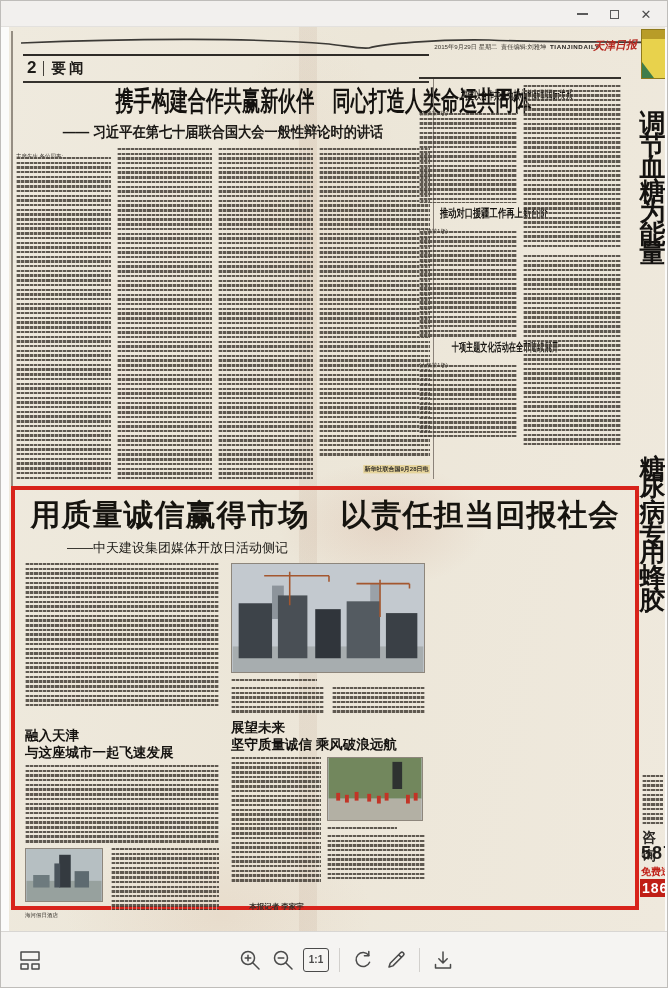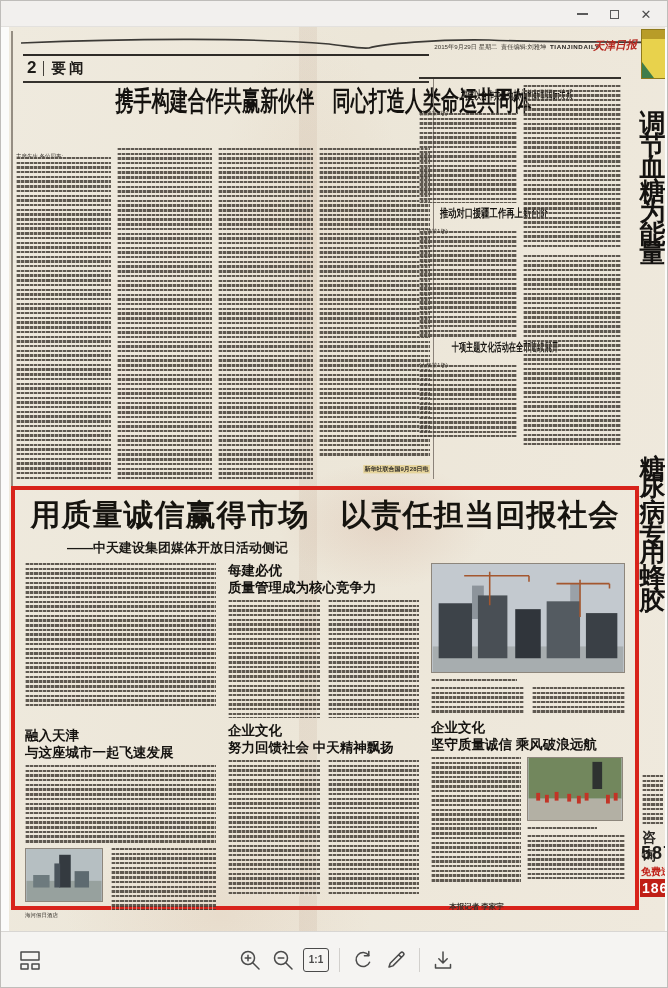--- a/index.html
+++ b/index.html
@@ -79,21 +79,21 @@
   .sb-col { width:98px; display:flex; flex-direction:column; overflow:visible; }
   .sbh { text-align:center; white-space:nowrap; font-weight:bold; font-size:11.5px; color:#14120f; margin:3px 0 2px; }
   .sbh span { display:inline-block; transform-origin:center top; }
   .sbh.s1 span { transform:scaleX(.57); } .sbh.s2 span { transform:scaleX(.72); } .sbh.s3 span { transform:scaleX(.62); }
   .cont { height:8px; }
 
   
   .feature { left:2px; top:459px; width:628px; height:424px; border:4px solid #d8231b;
              padding:5px 8px 8px; display:flex; flex-direction:column; }
   .f-head { text-align:center; font-size:30px; font-weight:bold; color:#16140f; letter-spacing:1px; white-space:nowrap; }
-  .f-dek { margin:3px 0 6px 44px; font-size:13px; font-weight:bold; color:#1c1a16; }
+  .f-dek { margin:3px 0 6px 44px; font-size:13px; font-weight:normal; color:#1c1a16; }
   .f-grid { flex:1; display:flex; gap:12px; padding:0 2px; }
   .fg { width:194px; display:flex; flex-direction:column; }
   .fh { font-size:13.5px; font-weight:bold; line-height:1.25; color:#14120f; }
   .cols2 { display:flex; gap:8px; } .cols2 .nt { flex:1; }
   .frow { display:flex; gap:6px; }
   .cap { margin-top:1px; height:8px; }
   .capstrip { height:5px; margin-top:2px; }
   .photo { border:1px solid #8d867c; background:#c3c9cf; }
   .byline { margin-top:auto; text-align:left; }
   .byline .tinytext { font-weight:bold; transform:scale(.75); transform-origin:right top; }
@@ -163,20 +163,23 @@
           <span class="pageno">2</span>
           <span class="pagesep"></span>
           <span class="section">要闻</span>
         </div>
         <div class="rule2"></div>
       </div>
 
       <div class="abs lead-headline">
         <span>携手构建合作共赢新伙伴　同心打造人类命运共同体</span>
       </div>
+      <div class="abs lead-dek">
+        <span>—— 习近平在第七十届联合国大会一般性辩论时的讲话</span>
+      </div>
 
       <div class="abs bodycols">
         <div class="col">
           <div class="opening"><span class="tinytext">主席先生,各位同事:</span></div>
           <div class="nt"></div>
         </div>
         <div class="col">
             <div class="nt"></div>
           </div>
         <div class="col">
@@ -232,38 +235,20 @@
                   <rect x="29" y="15" width="6" height="25" fill="#4a545c"></rect>
                   <rect x="50" y="23" width="15" height="17" fill="#5d6a70"></rect>
                   <rect x="7" y="27" width="17" height="13" fill="#6d7a7e"></rect>
                 </svg>
                 <div class="cap"><span class="tinytext">海河假日酒店</span></div>
               </div>
               <div class="nt" style="flex:1; height:62px"></div>
             </div>
           </div>
 
-          <div class="fg">
-            <div class="fh">
-              <div>每建必优</div>
-              <div>质量管理成为核心竞争力</div>
-            </div>
-            <div class="cols2" style="height:118px; margin-top:3px">
-                <div class="nt"></div>
-                <div class="nt"></div>
-              </div>
-            <div class="fh" style="margin-top:5px">
-              <div>企业文化</div>
-              <div>努力回馈社会 中天精神飘扬</div>
-            </div>
-            <div class="cols2" style="height:136px; margin-top:3px">
-                <div class="nt"></div>
-                <div class="nt"></div>
-              </div>
-          </div>
 
           <div class="fg">
             <div>
               <svg class="photo" width="194" height="110" viewBox="0 0 194 110">
                 <rect width="194" height="84" fill="#c3c9cf"></rect>
                 <rect y="84" width="194" height="26" fill="#a7adaf"></rect>
                 <rect x="40" y="22" width="12" height="34" fill="#8d949b"></rect>
                 <rect x="140" y="20" width="10" height="42" fill="#9aa1a8"></rect>
                 <rect x="6" y="40" width="34" height="56" fill="#3d4349"></rect>
                 <rect x="46" y="32" width="30" height="64" fill="#494f55"></rect>
@@ -272,21 +257,21 @@
                 <rect x="156" y="50" width="32" height="46" fill="#3a4046"></rect>
                 <path d="M58,8 V42 M32,12 H98 M98,12 v6 M150,16 V54 M126,20 H180 M180,20 v5" stroke="#a4572f" stroke-width="1.6" fill="none"></path>
               </svg>
               <div class="capstrip nt" style="width:86px"></div>
             </div>
             <div class="cols2" style="height:28px; margin-top:3px">
                 <div class="nt"></div>
                 <div class="nt"></div>
               </div>
             <div class="fh" style="margin-top:5px">
-              <div>企业文化</div>
+              <div>展望未来</div>
               <div>坚守质量诚信 乘风破浪远航</div>
             </div>
             <div class="frow" style="margin-top:3px">
               <div class="nt" style="width:90px; height:126px"></div>
               <div style="flex:1">
                 <svg class="photo" width="96" height="64" viewBox="0 0 96 64">
                   <rect width="96" height="42" fill="#72875d"></rect>
                   <rect y="42" width="96" height="22" fill="#b3b0a4"></rect>
                   <rect x="66" y="4" width="10" height="28" fill="#2e3230"></rect>
                   <g fill="#c23527">

